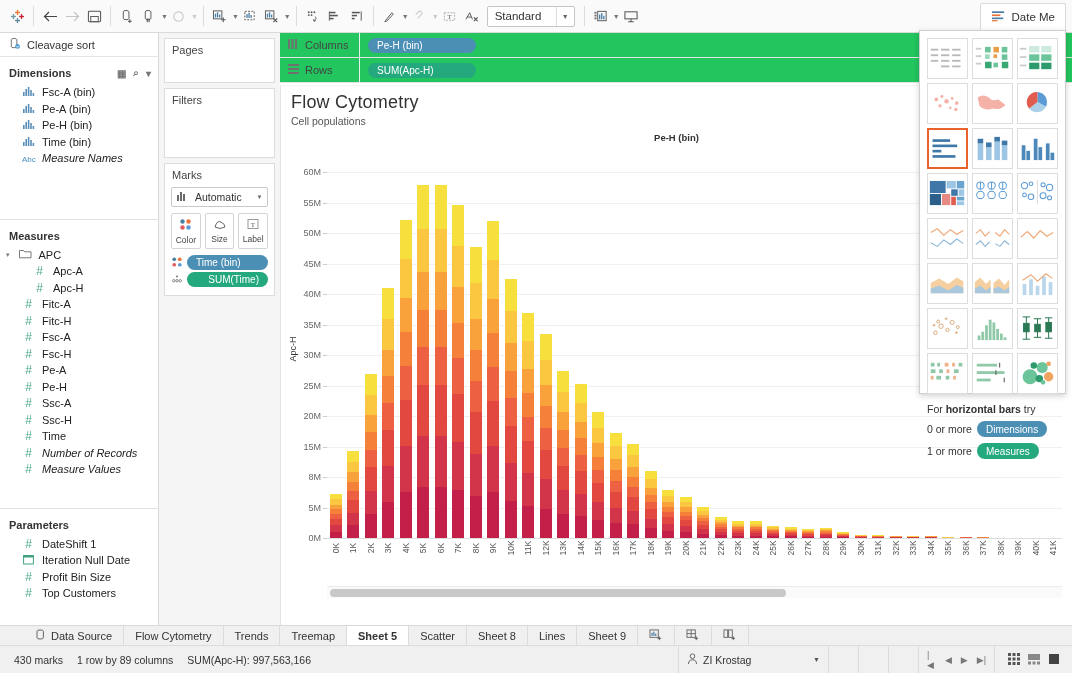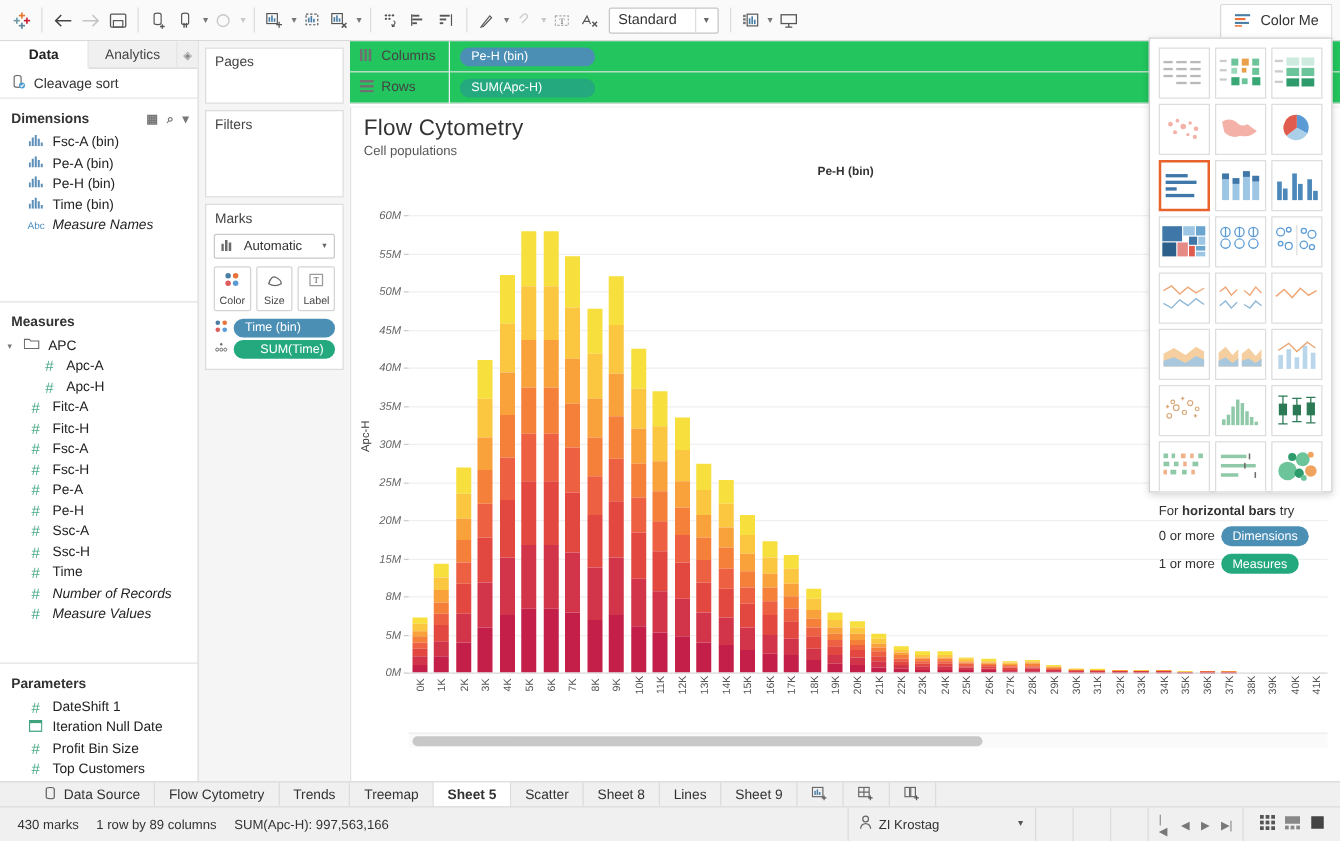--- a/index.html
+++ b/index.html
@@ -88,21 +88,21 @@
   .viztitle{ position:absolute; left:10px; top:6px; }
   .viztitle h1{ font-size:18px; font-weight:normal; color:#333; letter-spacing:.2px;}
   .viztitle h2{ font-size:10.5px; font-weight:normal; color:#555; margin-top:2px;}
   .colhdr{ position:absolute; left:0; right:0; top:46px; text-align:center;
      font-size:9.5px; color:#333; font-weight:bold;}
   .plotbox{ position:absolute; left:46px; top:74px; right:10px; bottom:90px; }
   .yaxis{ position:absolute; left:0; top:74px; width:46px; bottom:90px; }
   .ytitle{ position:absolute; left:-1px; top:50%; transform:translateY(-50%) rotate(-90deg);
     font-size:9px; color:#333; white-space:nowrap; }
   .ytick{ position:absolute; right:6px; font-size:9px; color:#666;
-    transform:translateY(-50%);font-style:italic; }
+    transform:translateY(-50%); }
   .ytickmark{ position:absolute; right:0; width:4px; height:1px; background:#ccc; }
   .grid{ position:absolute; left:0; right:0; height:1px; background:#f0f0f0; }
   .bars{ position:absolute; left:0; right:0; bottom:0; top:0; display:flex;
     align-items:flex-end; }
   .bargroup{ flex:1; display:flex; justify-content:center; height:100%;
     align-items:flex-end; }
   .bar{ width:70%; display:flex; flex-direction:column-reverse; }
   .seg{ width:100%; }
   .xaxis{ position:absolute; left:46px; right:10px; bottom:62px; height:28px; display:flex;
      border-top:1px solid #ddd; }
@@ -307,34 +307,25 @@
 
     <div class="showme">
       <span>
         <svg width="15" height="12" viewBox="0 0 16 12">
           <rect x="1" y="1" width="13" height="1.8" fill="#4a7fa5"></rect>
           <rect x="1" y="4.3" width="9" height="1.8" fill="#e8723a"></rect>
           <rect x="1" y="7.6" width="12" height="1.8" fill="#4a7fa5"></rect>
           <rect x="1" y="10.4" width="6" height="1.3" fill="#e8723a"></rect>
         </svg>
       </span>
-      <span>Color Me</span>
+      <span>Date Me</span>
     </div>
   </div>
 
   <div class="leftpane">
-    <div class="dtabs">
-      <div class="dtab active">
-        <span>Data</span>
-      </div>
-      <div class="dtab">
-        <span>Analytics</span>
-      </div>
-      <div class="dtab-dot">◈</div>
-    </div>
     <div class="dsrc">
       <span>
         <svg width="12" height="13" viewBox="0 0 13 14">
             <path d="M2.5 2.8 a3 1.3 0 0 1 6 0 v7.5 a3 1.3 0 0 1 -6 0 z" stroke="#555" fill="none" stroke-width=".9"></path>
             <circle cx="9.3" cy="10.2" r="2.6" fill="#4a9bd1"></circle>
             <path d="M8 10.2 l1 1 l1.8 -2" stroke="#fff" fill="none" stroke-width="1"></path>
           </svg>
       </span>
       <span>Cleavage sort</span>
     </div>

